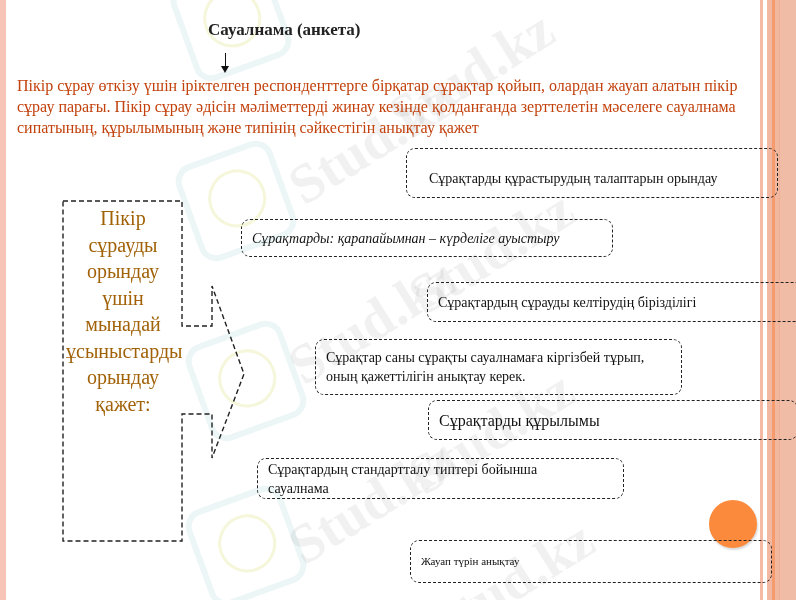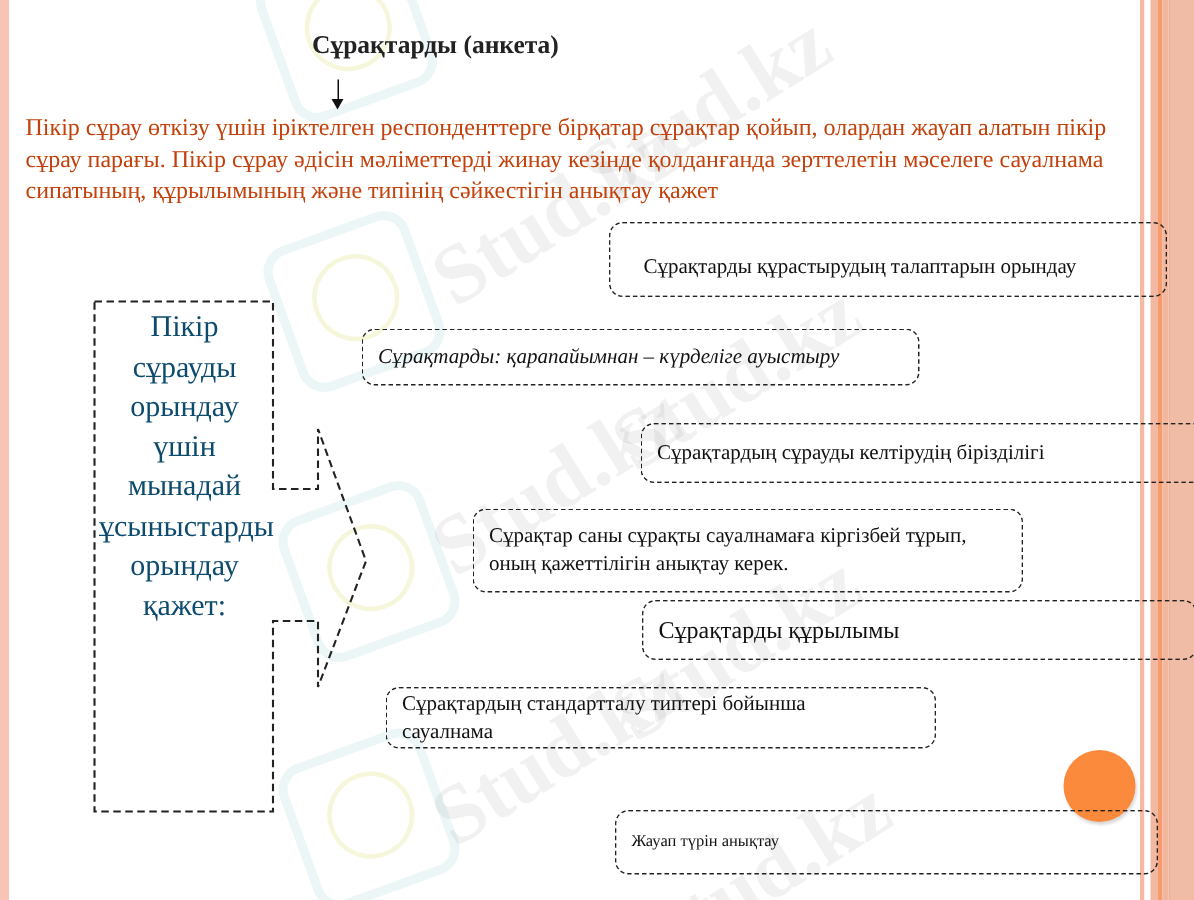--- a/index.html
+++ b/index.html
@@ -86,21 +86,21 @@
       font-size: 14px;
       box-sizing: border-box;
       padding: 0 10px;
       display: flex; align-items: center;
     }
     .dbox span { line-height: 19px; }
 
     .callout-svg { position: absolute; left: 0; top: 0; }
     .callout-text {
       position: absolute; left: 66px; top: 205px; width: 114px;
-      text-align: center; font-size: 20px; line-height: 26.5px; color: #0c4a6e;
+      text-align: center; font-size: 20px; line-height: 26.5px; color: #a16207;
     }
     .orange-dot {
       position: absolute; left: 709px; top: 500px; width: 48px; height: 48px;
       border-radius: 50%; background: #fb8a3c;
       box-shadow: 1px 2px 2px rgba(0,0,0,0.15);
     }
   </style>
 </head>
 <body>
 
@@ -120,21 +120,21 @@
 <div class="wm-logo" style="left:195px; top:330px;"></div>
 <div class="wm-logo" style="left:195px; top:495px;"></div>
 <div class="wm" style="left:380px; top:40px;">Stud.kz</div>
 <div class="wm" style="left:280px; top:110px;">Stud.kz</div>
 <div class="wm" style="left:400px; top:220px;">Stud.kz</div>
 <div class="wm" style="left:280px; top:290px;">Stud.kz</div>
 <div class="wm" style="left:400px; top:400px;">Stud.kz</div>
 <div class="wm" style="left:280px; top:470px;">Stud.kz</div>
 <div class="wm" style="left:420px; top:550px;">Stud.kz</div>
 
-<div class="title">Сұрақтарды (анкета)</div>
+<div class="title">Сауалнама (анкета)</div>
 <div class="title-arrow"></div>
 
 <div class="intro">Пікір сұрау өткізу үшін іріктелген респонденттерге бірқатар сұрақтар қойып, олардан жауап алатын пікір сұрау парағы. Пікір сұрау әдісін мәліметтерді жинау кезінде қолданғанда зерттелетін мәселеге сауалнама сипатының, құрылымының және типінің сәйкестігін анықтау қажет</div>
 
 <svg class="callout-svg" width="796" height="600">
   <path d="M63,201 L182,201 L182,326 L212,326 L212,286 L244,374 L212,458 L212,414 L182,414 L182,541 L63,541 Z" fill="none" stroke="#222" stroke-width="1.4" stroke-dasharray="5,3"></path>
 </svg>
 <div class="callout-text">Пікір сұрауды орындау үшін мынадай ұсыныстарды орындау қажет:</div>
 
 <div class="dbox" style="left:406px; top:148px; width:372px; height:50px; align-items:flex-start; padding-top:20px; padding-left:22px;">

